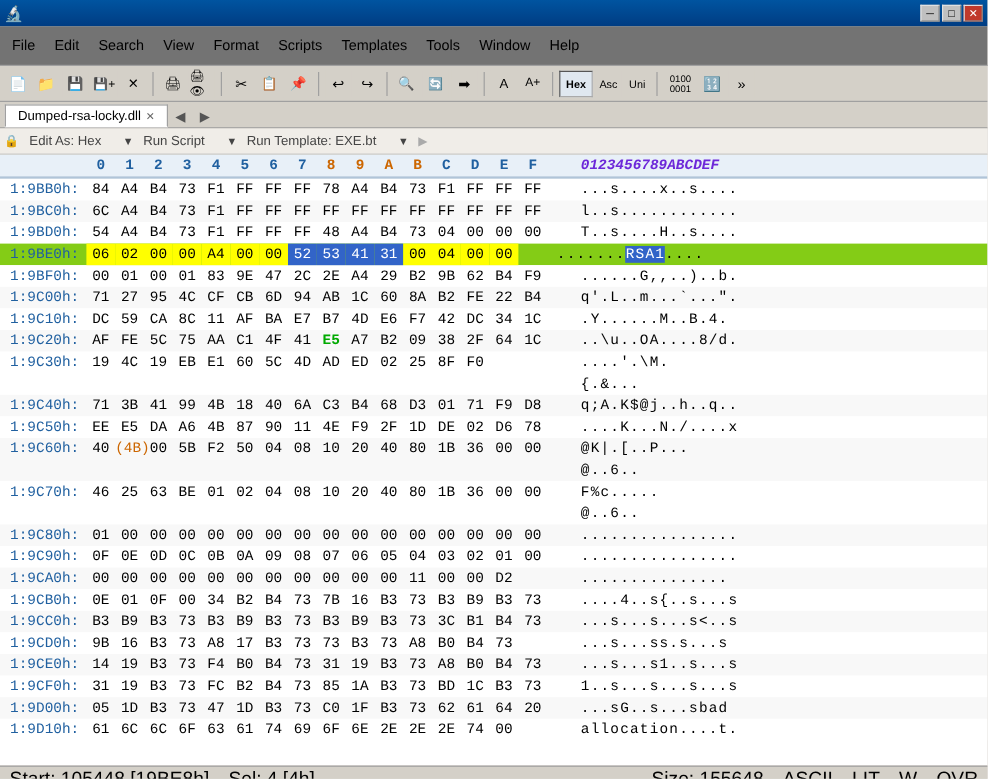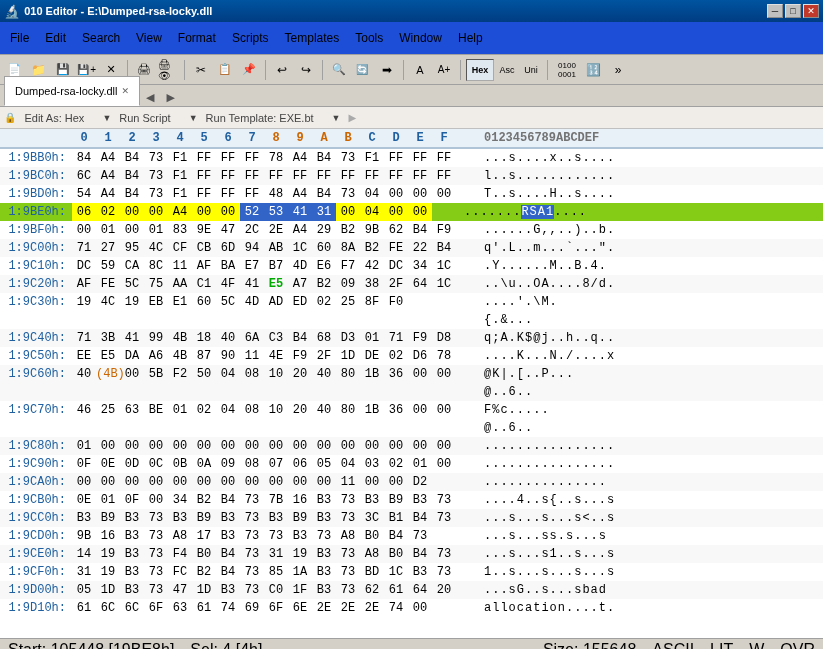--- a/index.html
+++ b/index.html
@@ -21,21 +21,21 @@
     #title-controls { display: flex; gap: 2px; }
     .title-btn {
       width: 16px; height: 14px; background: #c0c0c0; border: 1px outset #e0e0e0;
       display: flex; align-items: center; justify-content: center; font-size: 9px;
       cursor: pointer; color: black;
     }
     .title-btn.close { background: #c0392b; color: white; }
 
     
     #menu-bar {
-      background: #1d4ed8;
+      background: #737373;
       height: 26px;
       display: flex;
       align-items: center;
       border-bottom: 1px solid #a0a0a0;
       padding: 16px 2px;
     }
     .menu-item {
       padding: 2px 8px;
       font-size: 12px;
       cursor: pointer;
@@ -70,21 +70,21 @@
       border-bottom: 1px solid #a0a0a0;
     }
     .tab {
       background: #e8e4dc;
       border: 1px solid #a0a0a0;
       border-bottom: none;
       padding: 2px 10px;
       font-size: 11px;
       cursor: pointer;
       display: flex; align-items: center; gap: 4px;
-      height: 30px;
+      height: 19px;
     }
     .tab.active { background: #ffffff; border-bottom: 1px solid white; }
     .tab-close { font-size: 9px; color: #666; }
 
     
     #sub-toolbar {
       background: #f0ede8;
       height: 22px;
       display: flex;
       align-items: center;
@@ -144,21 +144,21 @@
       background: #e8f0f8;
       border-bottom: 2px solid #b0c4d8;
       font-family: 'Courier New', Courier, monospace;
       font-size: 12px;
       padding: 2px 0;
     }
     .col-header-addr { grid-column: 1; text-align: right; padding-right: 4px; color: #555; }
     .col-header-hex { text-align: center; color: #2060a0; font-weight: bold; }
     .col-header-hex.sel { color: #cc6600; }
     .col-header-gap { }
-    .col-header-ascii { padding-left: 8px; color: #737373; font-weight: bold; }
+    .col-header-ascii { padding-left: 8px; color: #6d28d9; font-weight: bold; font-style: italic; }
 
     .data-row {
       display: grid;
       grid-template-columns: 72px repeat(16, 24px) 20px 130px;
       font-family: 'Courier New', Courier, monospace;
       font-size: 12px;
       line-height: 18px;
     }
     .data-row:nth-child(odd) { background: #f8f8f8; }
     .data-row:nth-child(even) { background: #fff; }
@@ -170,21 +170,20 @@
     .cell-gap {}
     .cell-ascii { padding-left: 8px; letter-spacing: 1px; }
     .cell-ascii .a-blue { background: #3264c8; color: #fff; }
   </style>
 </head>
 <body>
 
 <div id="title-bar">
   <div id="title-bar-left">
     <span style="font-size:13px;">🔬</span>
-    <span id="title-text">010 Editor - E:\Dumped-rsa-locky.dll</span>
   </div>
   <div id="title-controls">
     <div class="title-btn">─</div>
     <div class="title-btn">□</div>
     <div class="title-btn close">✕</div>
   </div>
 </div>
 
 <div id="menu-bar">
     <div class="menu-item">File</div>

